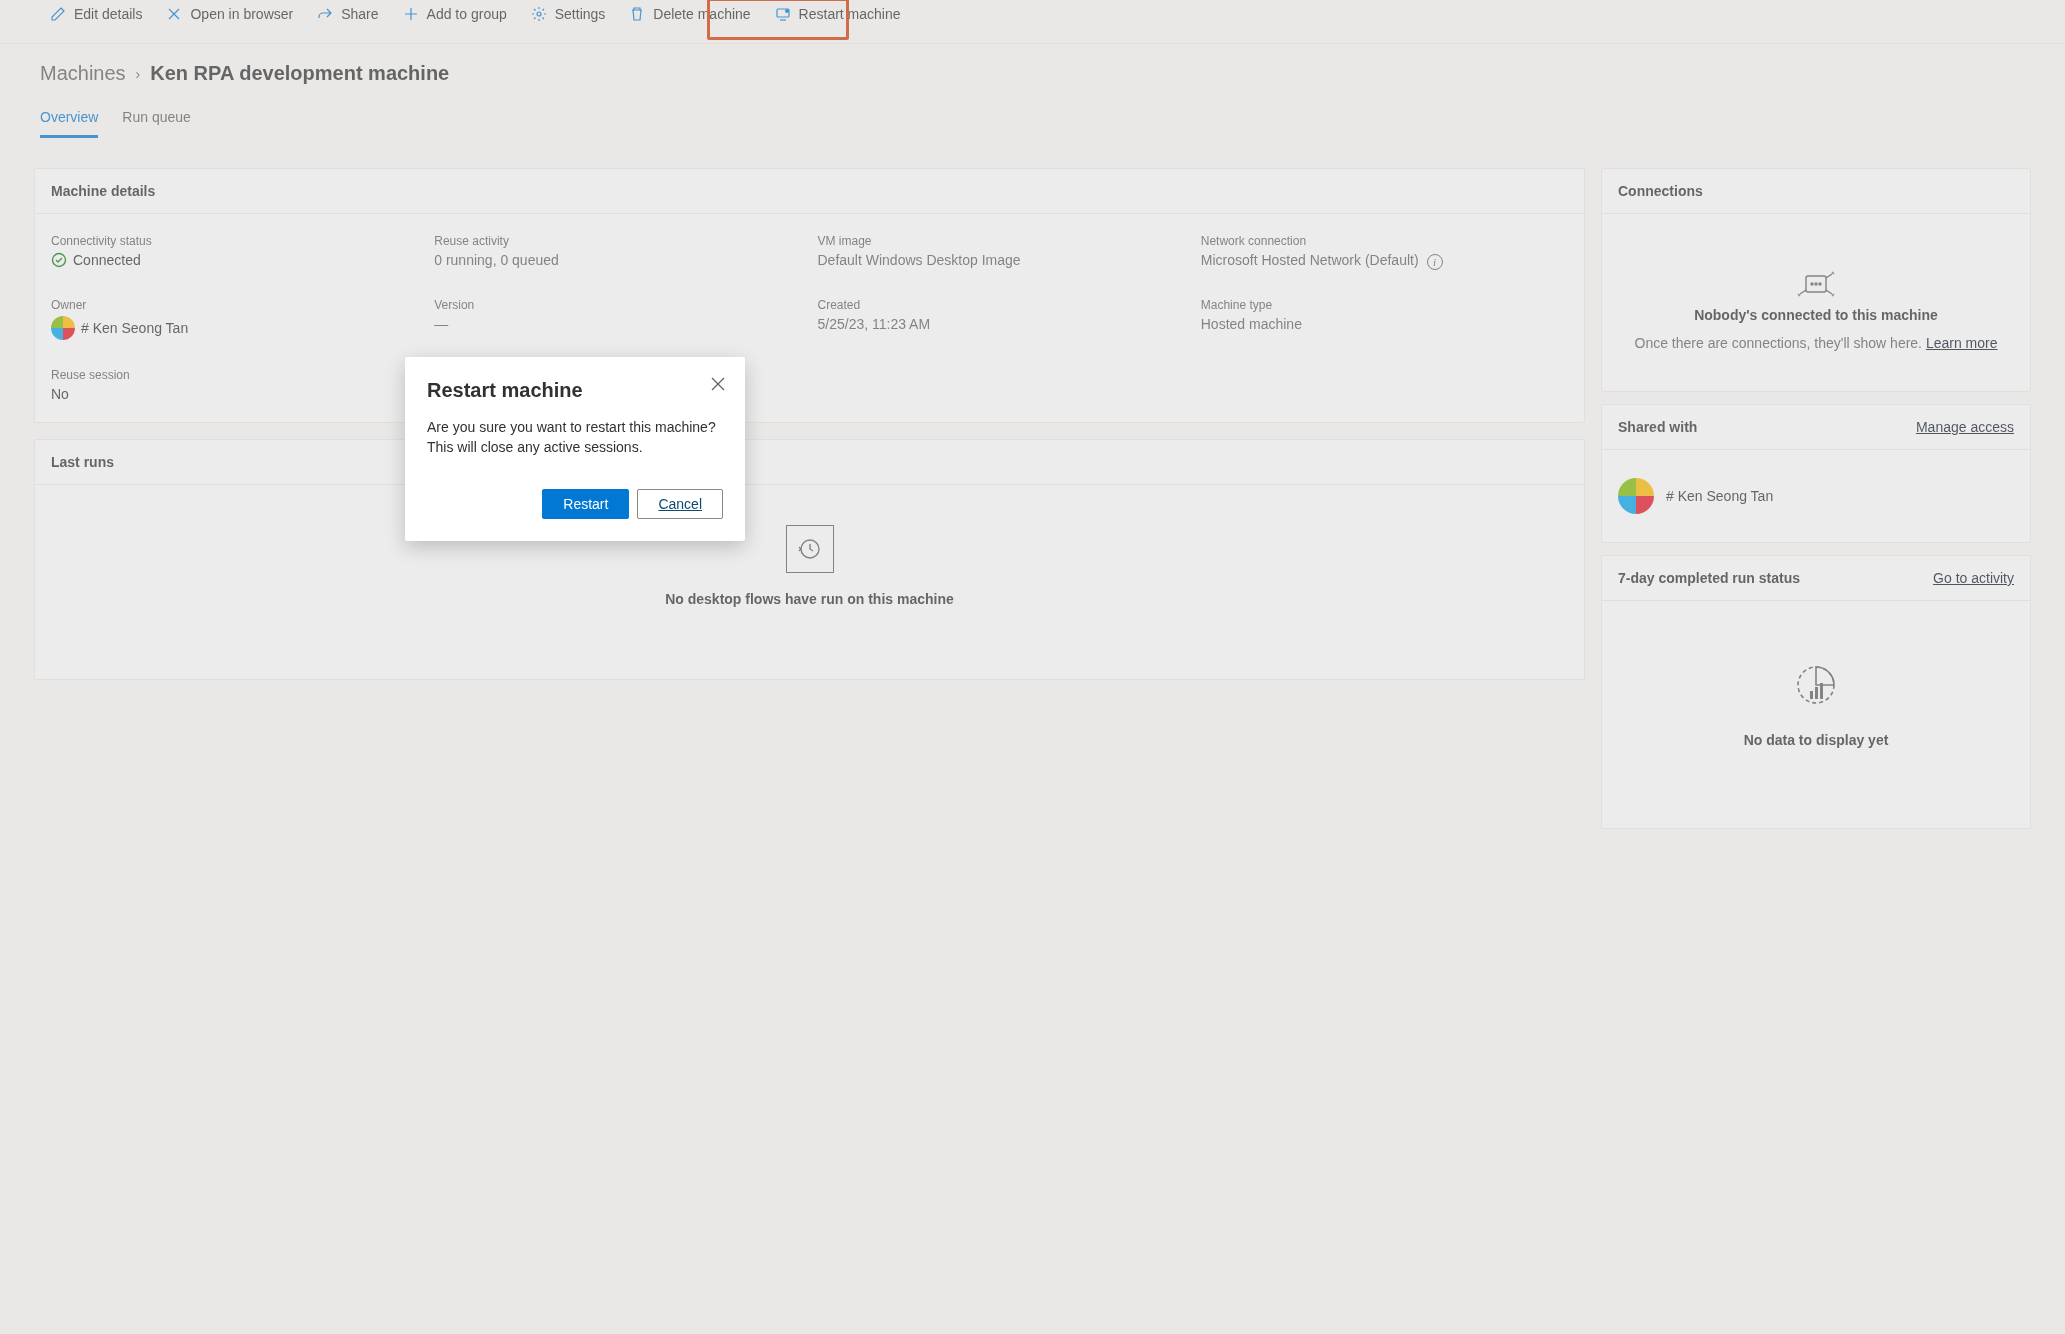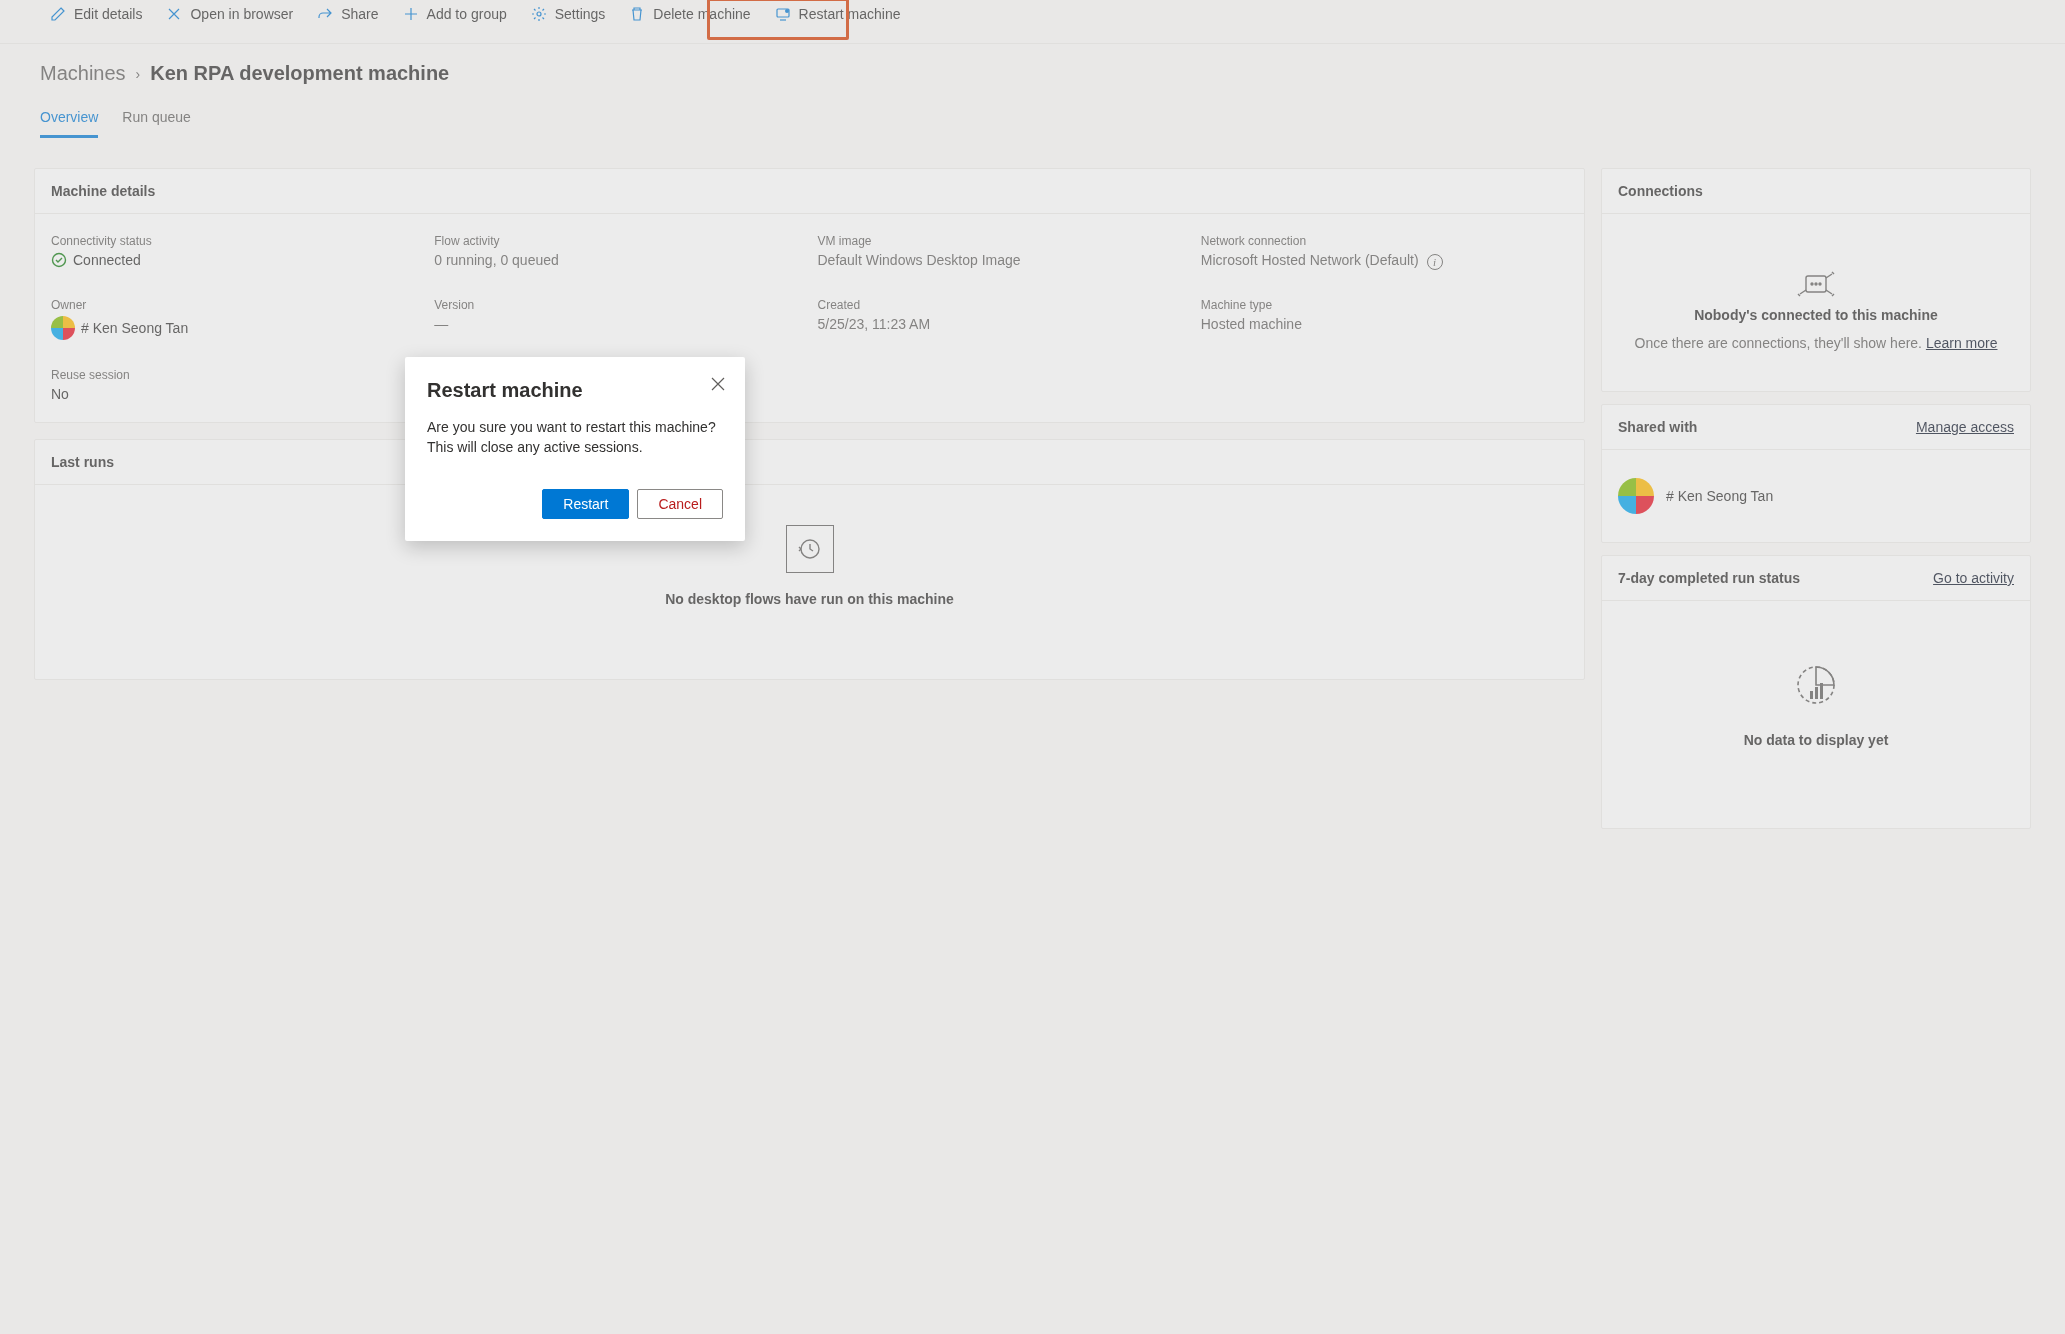--- a/index.html
+++ b/index.html
@@ -60,21 +60,21 @@
 
   
   .overlay { position:absolute; inset:0; background: rgba(200,200,200,0.35); }
   .dialog { position:absolute; left:405px; top:357px; width:340px; background:#fff; box-shadow: 0 6px 20px rgba(0,0,0,0.2); border-radius:2px; padding:22px; }
   .dialog-title { font-size:20px; font-weight:600; margin-bottom:16px; }
   .dialog-close { position:absolute; top:20px; right:20px; cursor:pointer; color:#605e5c; font-size:16px; }
   .dialog-text { color:#323130; margin-bottom:32px; line-height:1.4; }
   .dialog-actions { display:flex; justify-content:flex-end; gap:8px; }
   .btn { padding:6px 20px; font-size:14px; border-radius:2px; cursor:pointer; min-width:80px; text-align:center; }
   .btn-primary { background:#0078d4; color:#fff; border:1px solid #0078d4; }
-  .btn-secondary { background:#fff; color:#b91c1c; border:1px solid #8a8886; }
+  .btn-secondary { background:#fff; color:#0c4a6e; border:1px solid #8a8886;text-decoration:underline; }
 
   .info-icon { width:16px; height:16px; border:1px solid #605e5c; border-radius:50%; display:inline-flex; align-items:center; justify-content:center; font-size:11px; color:#605e5c; margin-left:8px; font-style:italic; font-family:serif; cursor:pointer; }
 </style>
 </head>
 <body>
 
 <div class="command-bar" style="position:relative;">
   <div class="cmd">
     <span class="ic">
         <svg viewBox="0 0 16 16" fill="none" stroke="currentColor" stroke-width="1.2">
@@ -161,21 +161,21 @@
               <span class="status-check">
                   <svg width="16" height="16" viewBox="0 0 16 16" fill="none" stroke="currentColor" stroke-width="1.4">
                     <circle cx="8" cy="8" r="6.5"></circle>
                     <path d="M5 8l2 2 4-4"></path>
                   </svg>
                 </span>
               <span>Connected</span>
             </span>
           </div>
           <div>
-            <span class="field-label">Flow activity</span>
+            <span class="field-label">Reuse activity</span>
             <span class="field-value">0 running, 0 queued</span>
           </div>
           <div>
             <span class="field-label">VM image</span>
             <span class="field-value">Default Windows Desktop Image</span>
           </div>
           <div style="display:flex; align-items:flex-start;">
             <div>
               <span class="field-label">Network connection</span>
               <span class="field-value">Microsoft Hosted Network (Default)</span>

